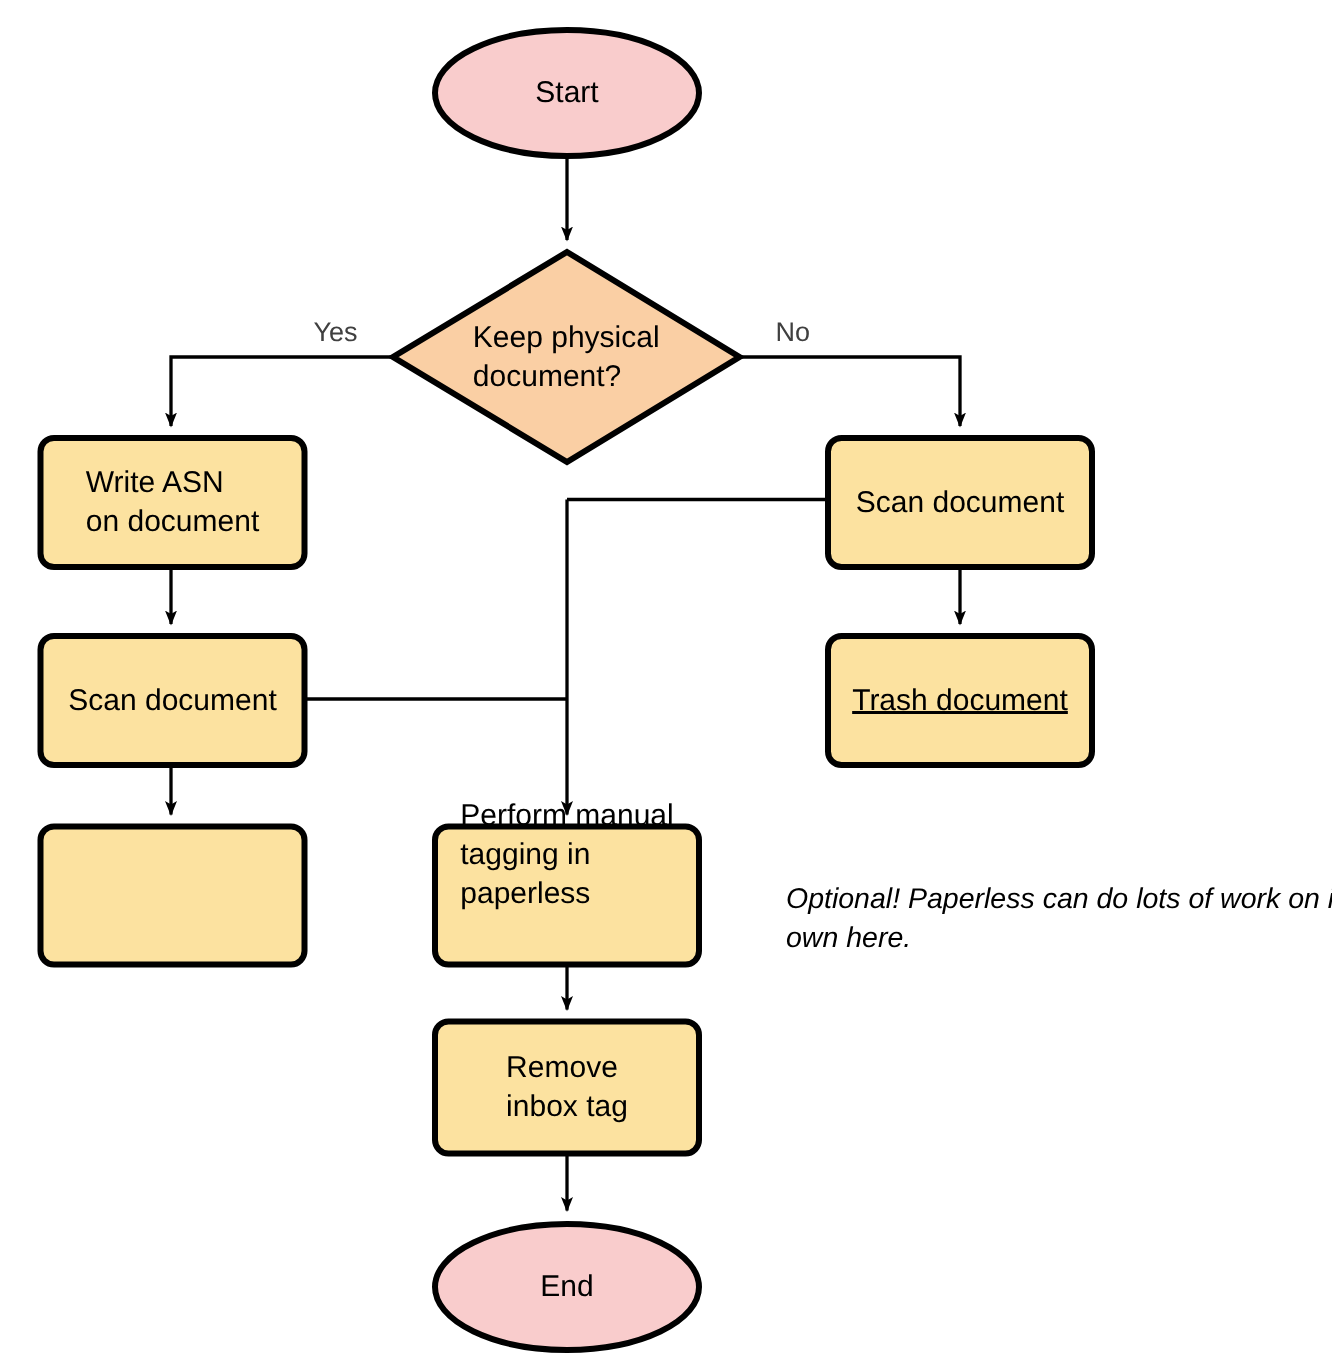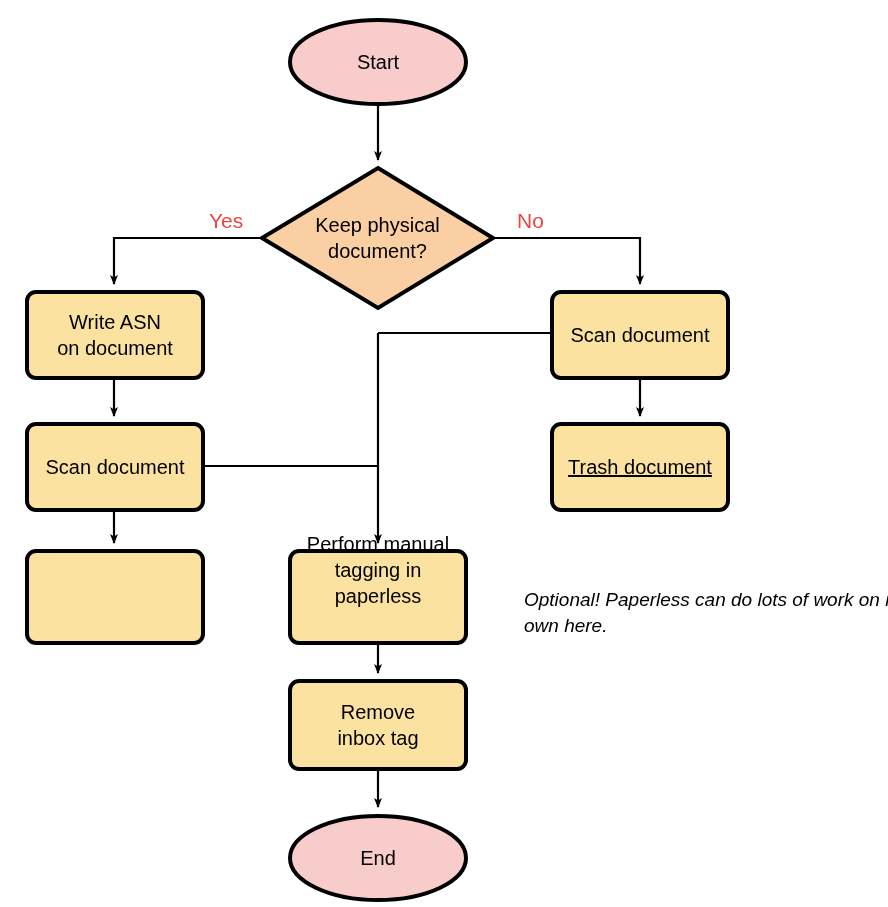--- a/index.html
+++ b/index.html
@@ -22,33 +22,33 @@
     left: 0;
     top: 0;
     width: 888px;
     height: 907px;
   }
   .node-label {
     position: absolute;
     display: flex;
     align-items: center;
     justify-content: center;
-    text-align: center;
+    text-align: left;
     color: #000000;
     font-family: "Liberation Sans", sans-serif;
     font-size: 20px;
     line-height: 26px;
     white-space: pre-line;
     pointer-events: none;
   }
   .edge-label {
     position: absolute;
-    color: #ef4444;
+    color: #404040;
     font-family: "Liberation Sans", sans-serif;
-    font-size: 21px;
+    font-size: 18px;
     line-height: 22px;
     white-space: nowrap;
   }
   .note-text {
     position: absolute;
     color: #000000;
     font-family: "Liberation Sans", sans-serif;
     font-style: italic;
     font-size: 19px;
     line-height: 26px;

